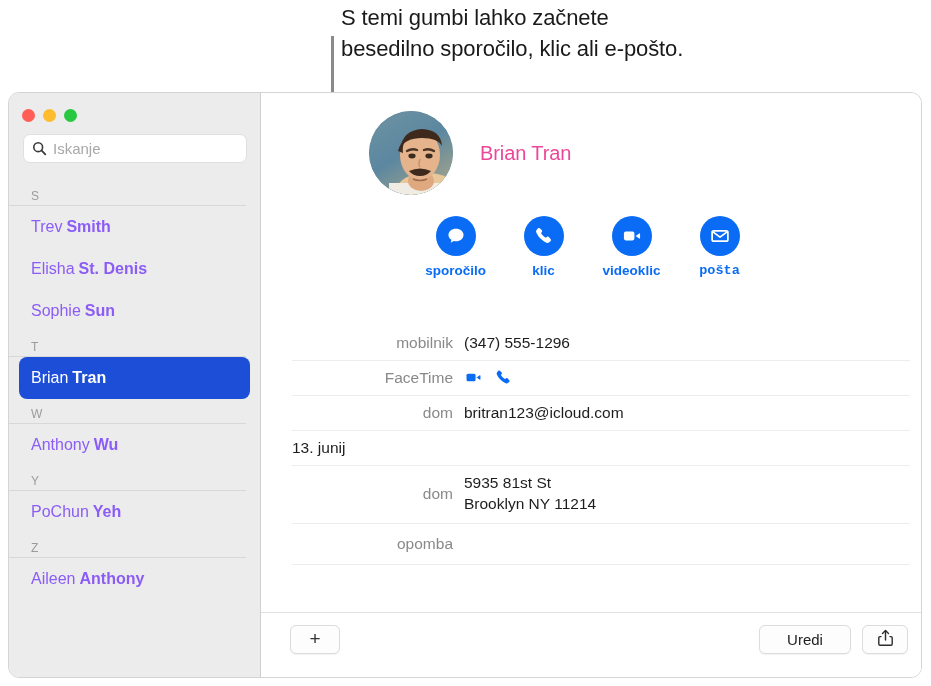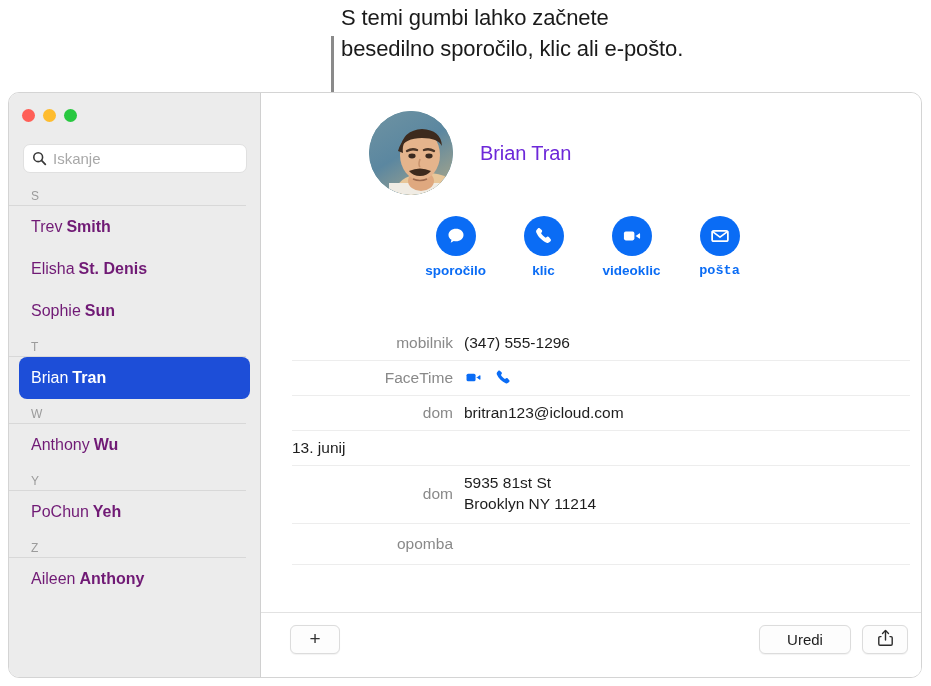--- a/index.html
+++ b/index.html
@@ -93,21 +93,21 @@
     height: 13px;
     border-radius: 50%;
   }
   .tl.red    { background: #ff5f57; }
   .tl.yellow { background: #febc2e; }
   .tl.green  { background: #28c840; }
 
   #search-wrap {
     position: absolute;
     left: 14px;
-    top: 51px;
+    top: 41px;
     width: 224px;
     height: 29px;
     background: #ffffff;
     border-radius: 7px;
     border: 1px solid #e0e0e0;
     box-sizing: border-box;
     display: flex;
     align-items: center;
     padding: 0 8px;
   }
@@ -140,21 +140,21 @@
     border-bottom: 1px solid #d8d8d8;
     letter-spacing: 0.2px;
   }
   .contact-row {
     height: 42px;
     margin: 0 10px;
     padding: 0 12px;
     display: flex;
     align-items: center;
     font-size: 16px;
-    color: #701a75;
+    color: #8b5cf6;
     border-radius: 8px;
     box-sizing: border-box;
     white-space: nowrap;
   }
   .contact-row .fn { font-weight: 400; }
   .contact-row .ln { font-weight: 700; margin-left: 4px; }
   .contact-row.selected {
     background: #1d4ed8;
     color: #ffffff;
   }
@@ -179,21 +179,21 @@
     border-radius: 50%;
     overflow: hidden;
     position: relative;
     flex: 0 0 auto;
     background: #5f8b9b;
   }
   #avatar svg { display: block; }
   #contact-name {
     margin-left: 27px;
     font-size: 20px;
-    color: #6d28d9;
+    color: #ec4899;
     letter-spacing: -0.1px;
   }
 
   #action-buttons {
     position: absolute;
     left: 171px;
     top: 123px;
     display: flex;
     gap: 41px;
   }

